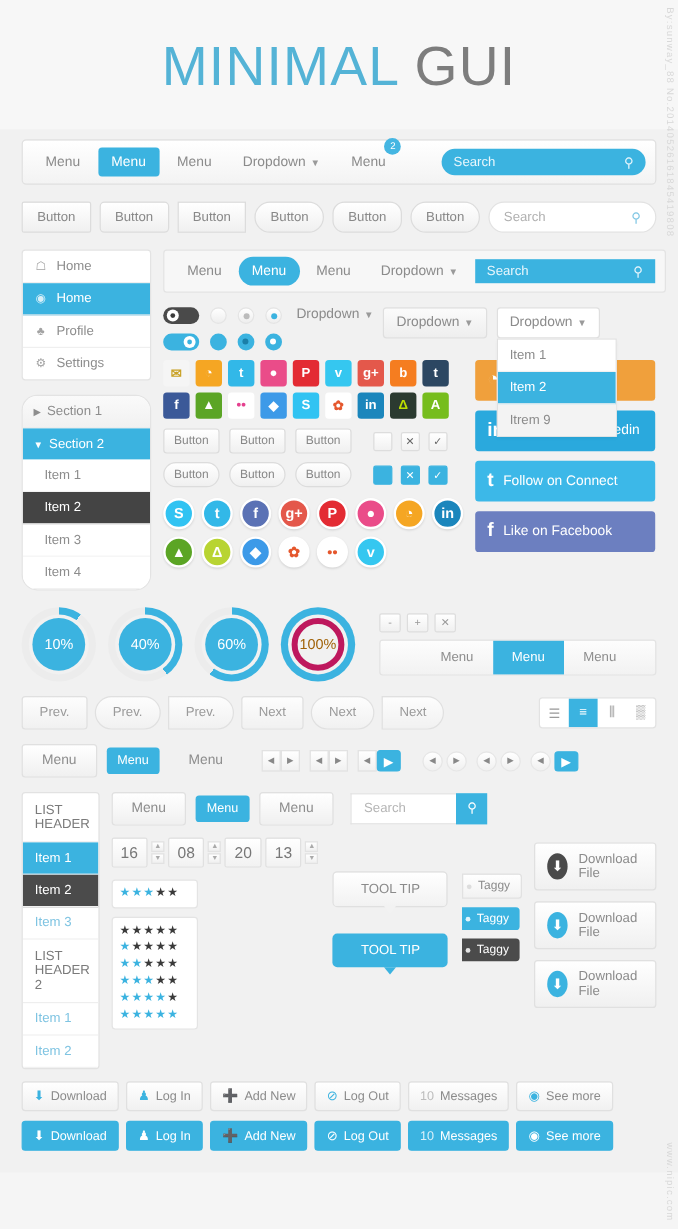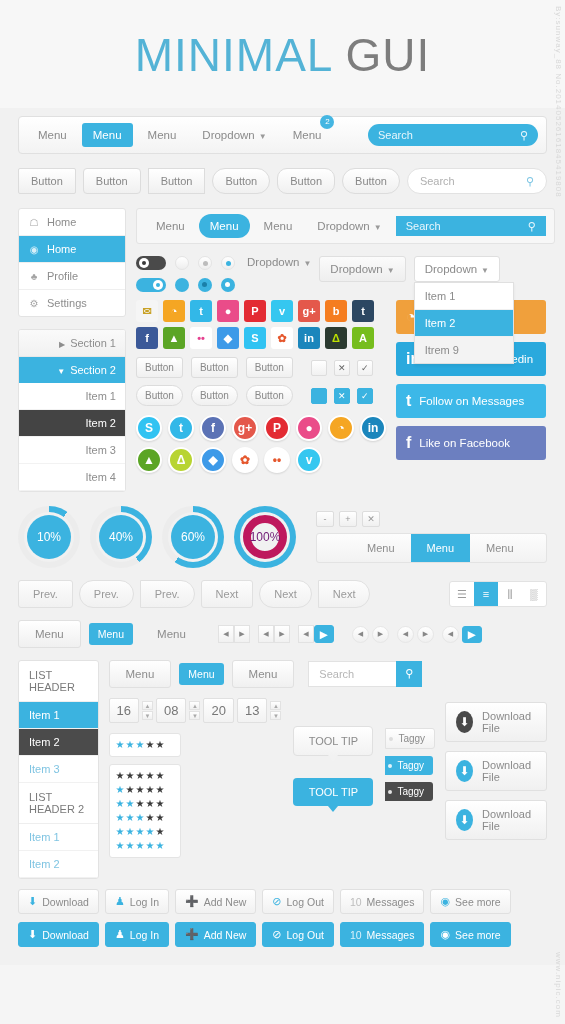--- a/index.html
+++ b/index.html
@@ -74,21 +74,21 @@
 
   
   .side {
     background:#fff; border:1px solid #e3e3e3; border-radius:3px; overflow:hidden;
     margin-bottom:12px;
   }
   .side-it { display:flex; align-items:center; gap:7px; font-size:11px; color:#8d8d8d; padding:7px 9px; border-bottom:1px solid #efefef;}
   .side-it:last-child{border-bottom:none;}
   .side-it.active { background:#3bb3e0; color:#fff; }
   .side-it .ic { width:12px; text-align:center; font-size:10px; opacity:.8;}
-  .acc { background:#fff; border:1px solid #e3e3e3; border-radius:3px; overflow:hidden;text-align:right;}
+  .acc { background:#fff; border:1px solid #e3e3e3; border-radius:13px; overflow:hidden;}
   .acc-h { font-size:11px; color:#8d8d8d; padding:7px 9px; background:linear-gradient(#fafafa,#f1f1f1); border-bottom:1px solid #e8e8e8;}
   .acc-h.active { background:#3bb3e0; color:#fff; border-bottom:none;}
   .acc-h .ar { font-size:8px; margin-right:5px;}
   .acc-i { font-size:11px; padding:7px 9px 7px 18px; color:#8d8d8d; background:#fff; border-bottom:1px solid #f2f2f2;}
   .acc-i.dark { background:#444; color:#fff; }
 
   
   .navbar2 {
     background:#f7f7f7; border:1px solid #e3e3e3; border-radius:3px;
     display:flex; align-items:center; padding:5px 8px; gap:3px; margin-bottom:12px;
@@ -140,21 +140,21 @@
   .cb.fill { background:#3bb3e0; color:#fff; border:1px solid #3bb3e0;}
 
   
   .share { display:flex; align-items:center; gap:8px; padding:8px 10px; border-radius:3px; color:#fff; font-size:11.5px; margin-bottom:8px; }
   .share .g { font-size:16px; font-weight:bold; }
 
   
   .prog-row { display:flex; gap:10px; align-items:center; margin:14px 0 12px;}
   .prog { width:62px; height:62px; border-radius:50%; display:flex; align-items:center; justify-content:center; position:relative; }
   .prog .inner { width:44px; height:44px; border-radius:50%; background:#3bb3e0; color:#fff; font-size:12px; display:flex;align-items:center;justify-content:center;}
-  .prog.hollow .inner { background:transparent; border:8px solid #be185d; color:#701a75;}
+  .prog.hollow .inner { background:transparent; border:5px solid #be185d; color:#a16207;}
 
   
   .crumbs { display:flex; align-items:center; height:30px; background:linear-gradient(#fdfdfd,#f2f2f2); border:1px solid #e3e3e3; border-radius:3px;}
   .crumb { font-size:11px; color:#8d8d8d; padding:0 16px; line-height:28px; position:relative;}
   .crumb.active { background:#3bb3e0; color:#fff; }
   .crumb.first { background:#3bb3e0; width:34px; padding:0;}
 
   .mini-btns{display:flex;gap:5px;margin-bottom:6px;}
   .mini-btn{width:18px;height:16px;background:linear-gradient(#fff,#f0f0f0);border:1px solid #ddd;border-radius:2px;font-size:9px;color:#999;display:flex;align-items:center;justify-content:center;}
 
@@ -192,21 +192,21 @@
   .spin-v{background:linear-gradient(#fff,#f2f2f2);border:1px solid #e0e0e0;border-radius:2px;padding:4px 7px;font-size:13px;color:#777;}
   .spin-a{display:flex;flex-direction:column;gap:1px;}
   .spin-a span{width:11px;height:9px;background:linear-gradient(#fff,#f0f0f0);border:1px solid #e2e2e2;font-size:6px;color:#aaa;display:flex;align-items:center;justify-content:center;}
 
   
   .stars-box{background:#fff;border:1px solid #e4e4e4;border-radius:3px;padding:4px 6px;width:72px;margin-bottom:7px;}
   .stars{font-size:10px;letter-spacing:1px;line-height:14px;}
   .s-on{color:#3bb3e0;} .s-off{color:#3a3a3a;}
 
   
-  .tip{position:relative;font-size:11px;padding:8px 14px;border-radius:4px;text-align:center;width:80px;}
+  .tip{position:relative;font-size:11px;padding:8px 14px;border-radius:4px;text-align:center;width:96px;}
   .tip.lite{background:linear-gradient(#fff,#f2f2f2);border:1px solid #e0e0e0;color:#8b8b8b;}
   .tip.bl{background:#3bb3e0;color:#fff;}
   .tip:after{content:'';position:absolute;left:50%;margin-left:-5px;bottom:-6px;border-left:5px solid transparent;border-right:5px solid transparent;}
   .tip.lite:after{border-top:6px solid #f2f2f2;}
   .tip.bl:after{border-top:6px solid #3bb3e0;}
 
   
   .taggy{font-size:10px;padding:4px 9px 4px 12px;border-radius:0 3px 3px 0;position:relative;margin-bottom:6px;display:inline-block;}
   .taggy.lite{background:linear-gradient(#fff,#f2f2f2);border:1px solid #e1e1e1;color:#8b8b8b;}
   .taggy.bl{background:#3bb3e0;color:#fff;}
@@ -415,21 +415,21 @@
               <div class="share" style="background: rgb(240, 160, 60);">
                 <span class="g">◔</span>
                 <span>Subscribe by Rss</span>
               </div>
               <div class="share" style="background: rgb(42, 169, 221);">
                 <span class="g">in</span>
                 <span>Connect on Linkedin</span>
               </div>
               <div class="share" style="background: rgb(60, 184, 232);">
                 <span class="g">t</span>
-                <span>Follow on Messages</span>
+                <span>Follow on Connect</span>
               </div>
               <div class="share" style="background: rgb(108, 127, 192);">
                 <span class="g">f</span>
                 <span>Like on Facebook</span>
               </div>
             </div>
         </div>
 
       </div>
     </div>

